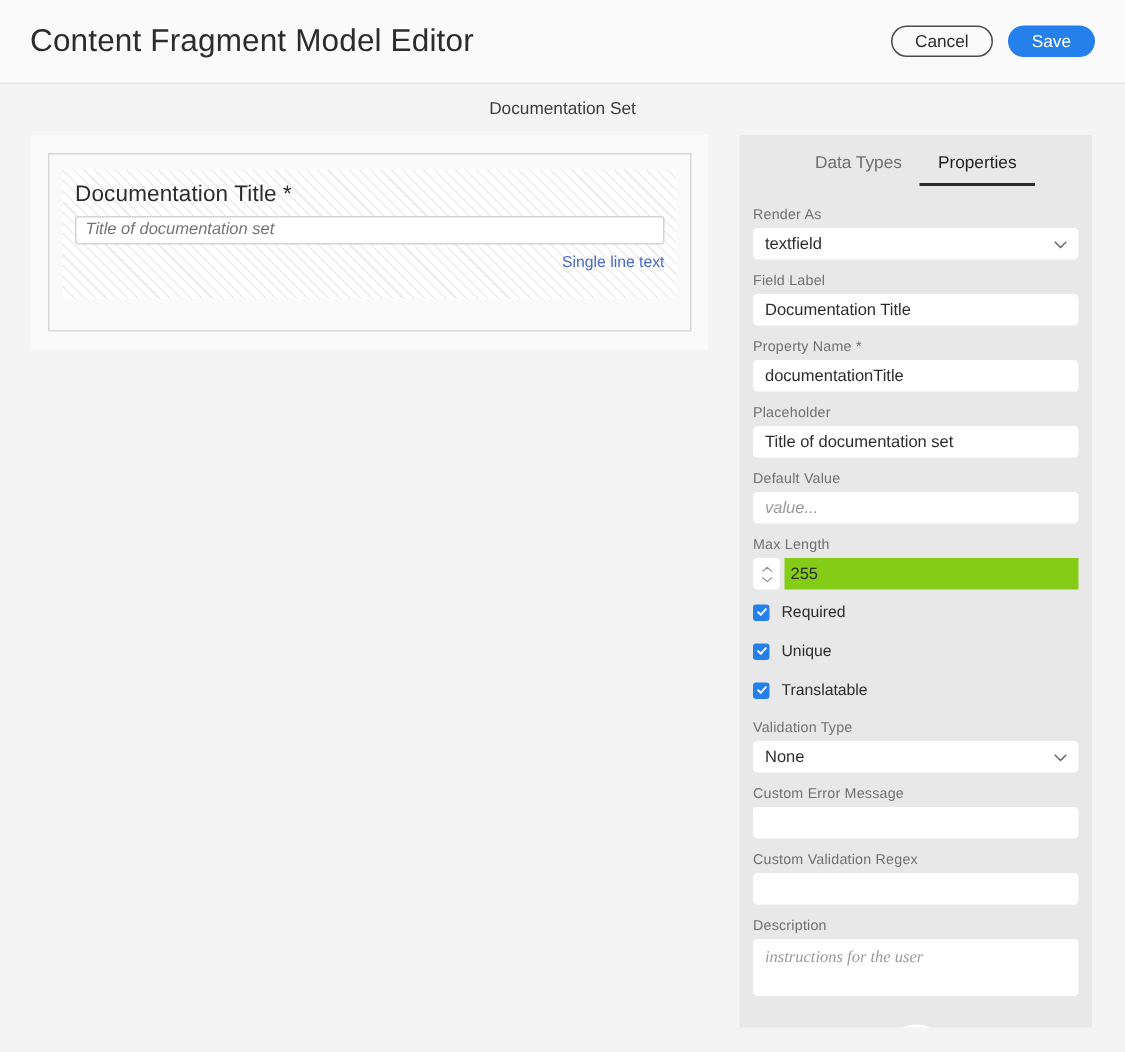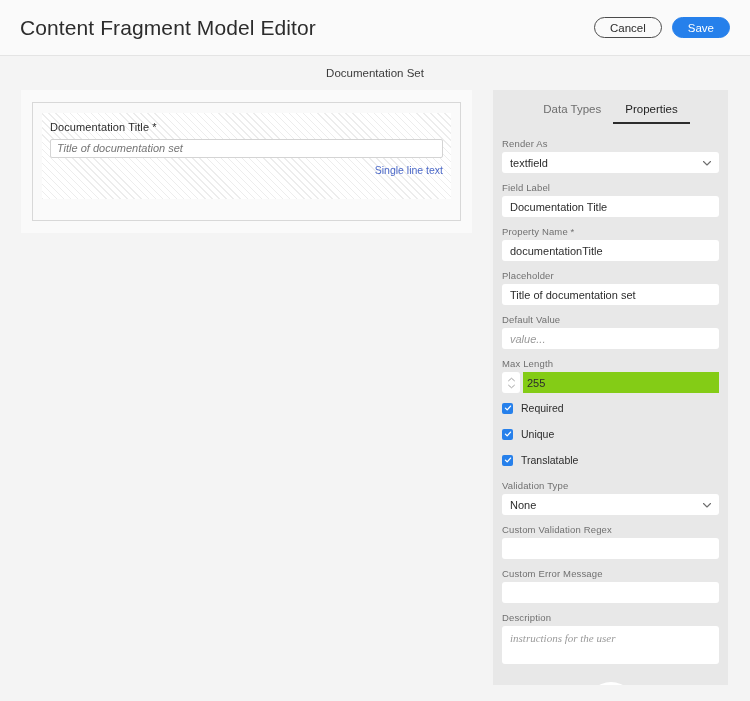--- a/index.html
+++ b/index.html
@@ -97,21 +97,21 @@
     background-color: #ffffff;
     background-image: repeating-linear-gradient(
       45deg,
       #ededed 0px, #ededed 1px,
       #ffffff 1px, #ffffff 5px
     );
     height: 86px;
     padding: 8px 8px 0 8px;
   }
   .field-label {
-    font-size: 11px;
+    font-size: 15px;
     color: #2c2c2c;
     margin-bottom: 5px;
     letter-spacing: .1px;
   }
   .field-input {
     width: 100%;
     height: 19px;
     background: #ffffff;
     border: 1px solid #d4d4d4;
     border-radius: 2px;
@@ -401,26 +401,26 @@
         <span>None</span>
         <span class="chevron">
           <svg viewBox="0 0 10 10" width="10" height="10">
               <path d="M1.5 3.5 L5 7 L8.5 3.5" fill="none" stroke="#6e6e6e" stroke-width="1.1" stroke-linecap="round" stroke-linejoin="round"></path>
             </svg>
         </span>
       </div>
     </div>
 
     <div class="prop-group">
+      <div class="prop-label">Custom Error Message</div>
+      <input class="prop-input" type="text" value="" style="">
+    </div>
+
+    <div class="prop-group">
       <div class="prop-label">Custom Validation Regex</div>
-      <input class="prop-input" type="text" value="" style="">
-    </div>
-
-    <div class="prop-group">
-      <div class="prop-label">Custom Error Message</div>
       <input class="prop-input" type="text" value="" style="">
     </div>
 
     <div class="prop-group">
       <div class="prop-label">Description</div>
       <textarea class="prop-textarea" placeholder="instructions for the user" style=""></textarea>
     </div>
 
     <div class="delete-wrap">
       <button class="delete-btn">

